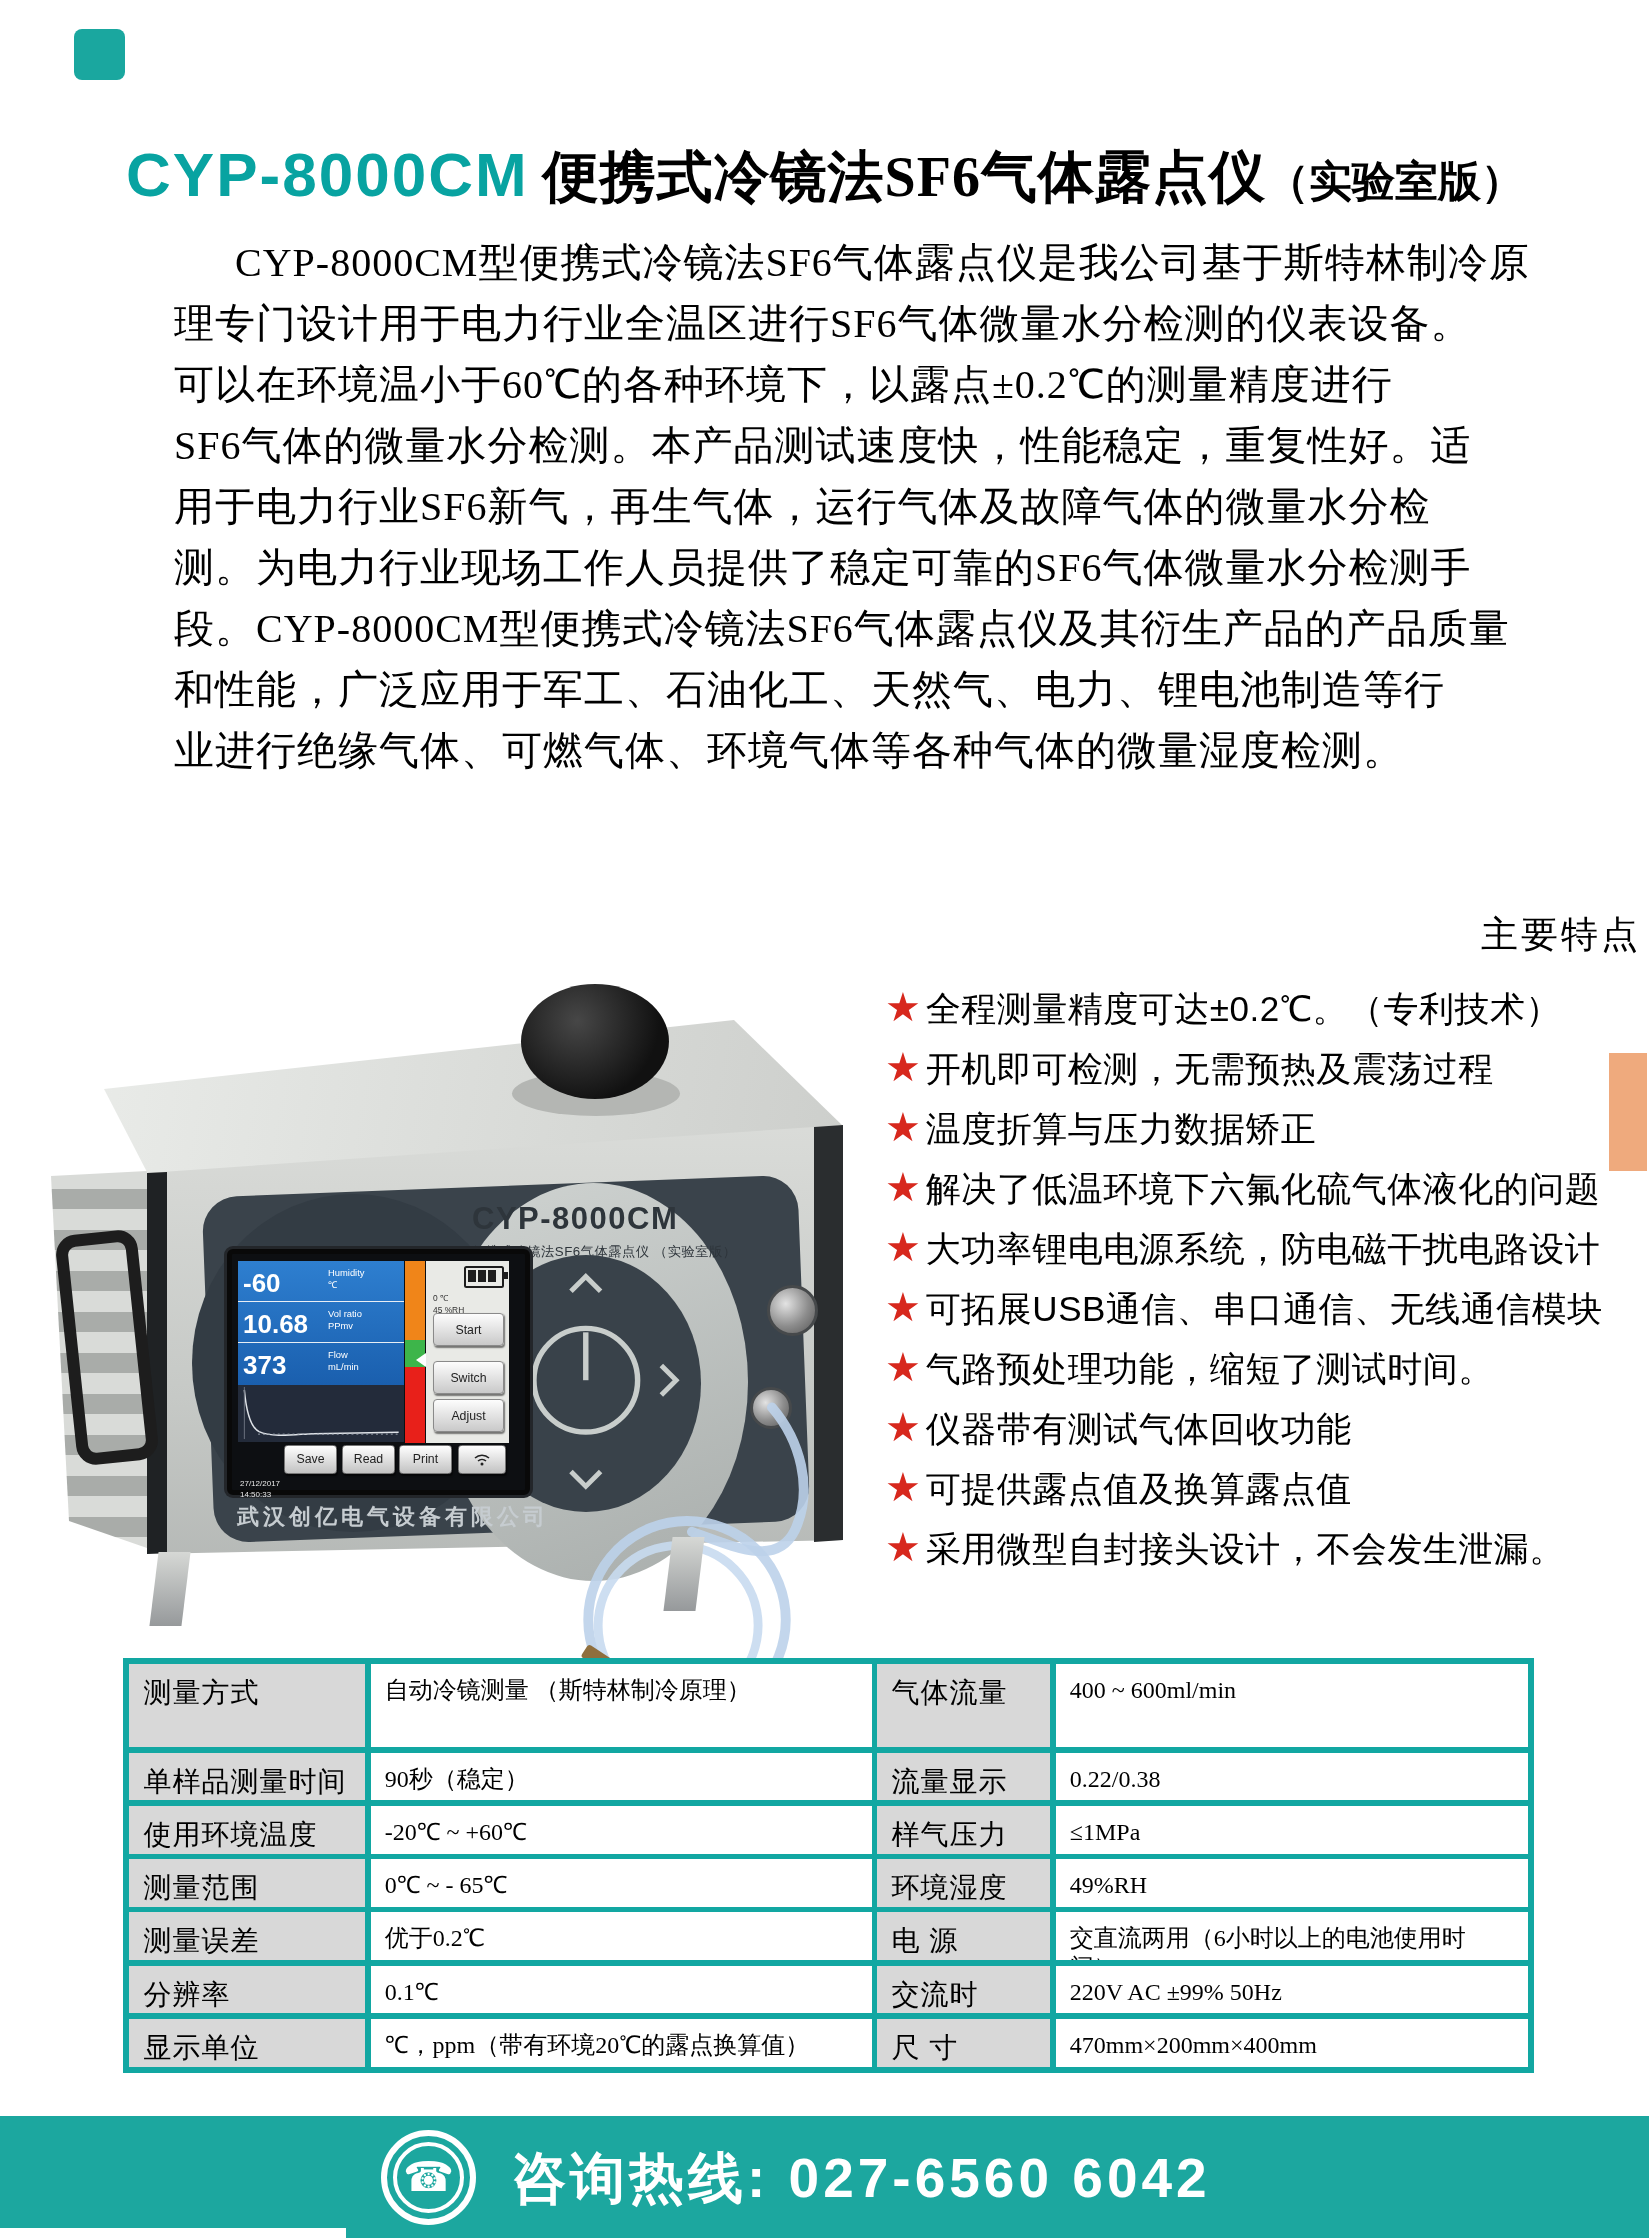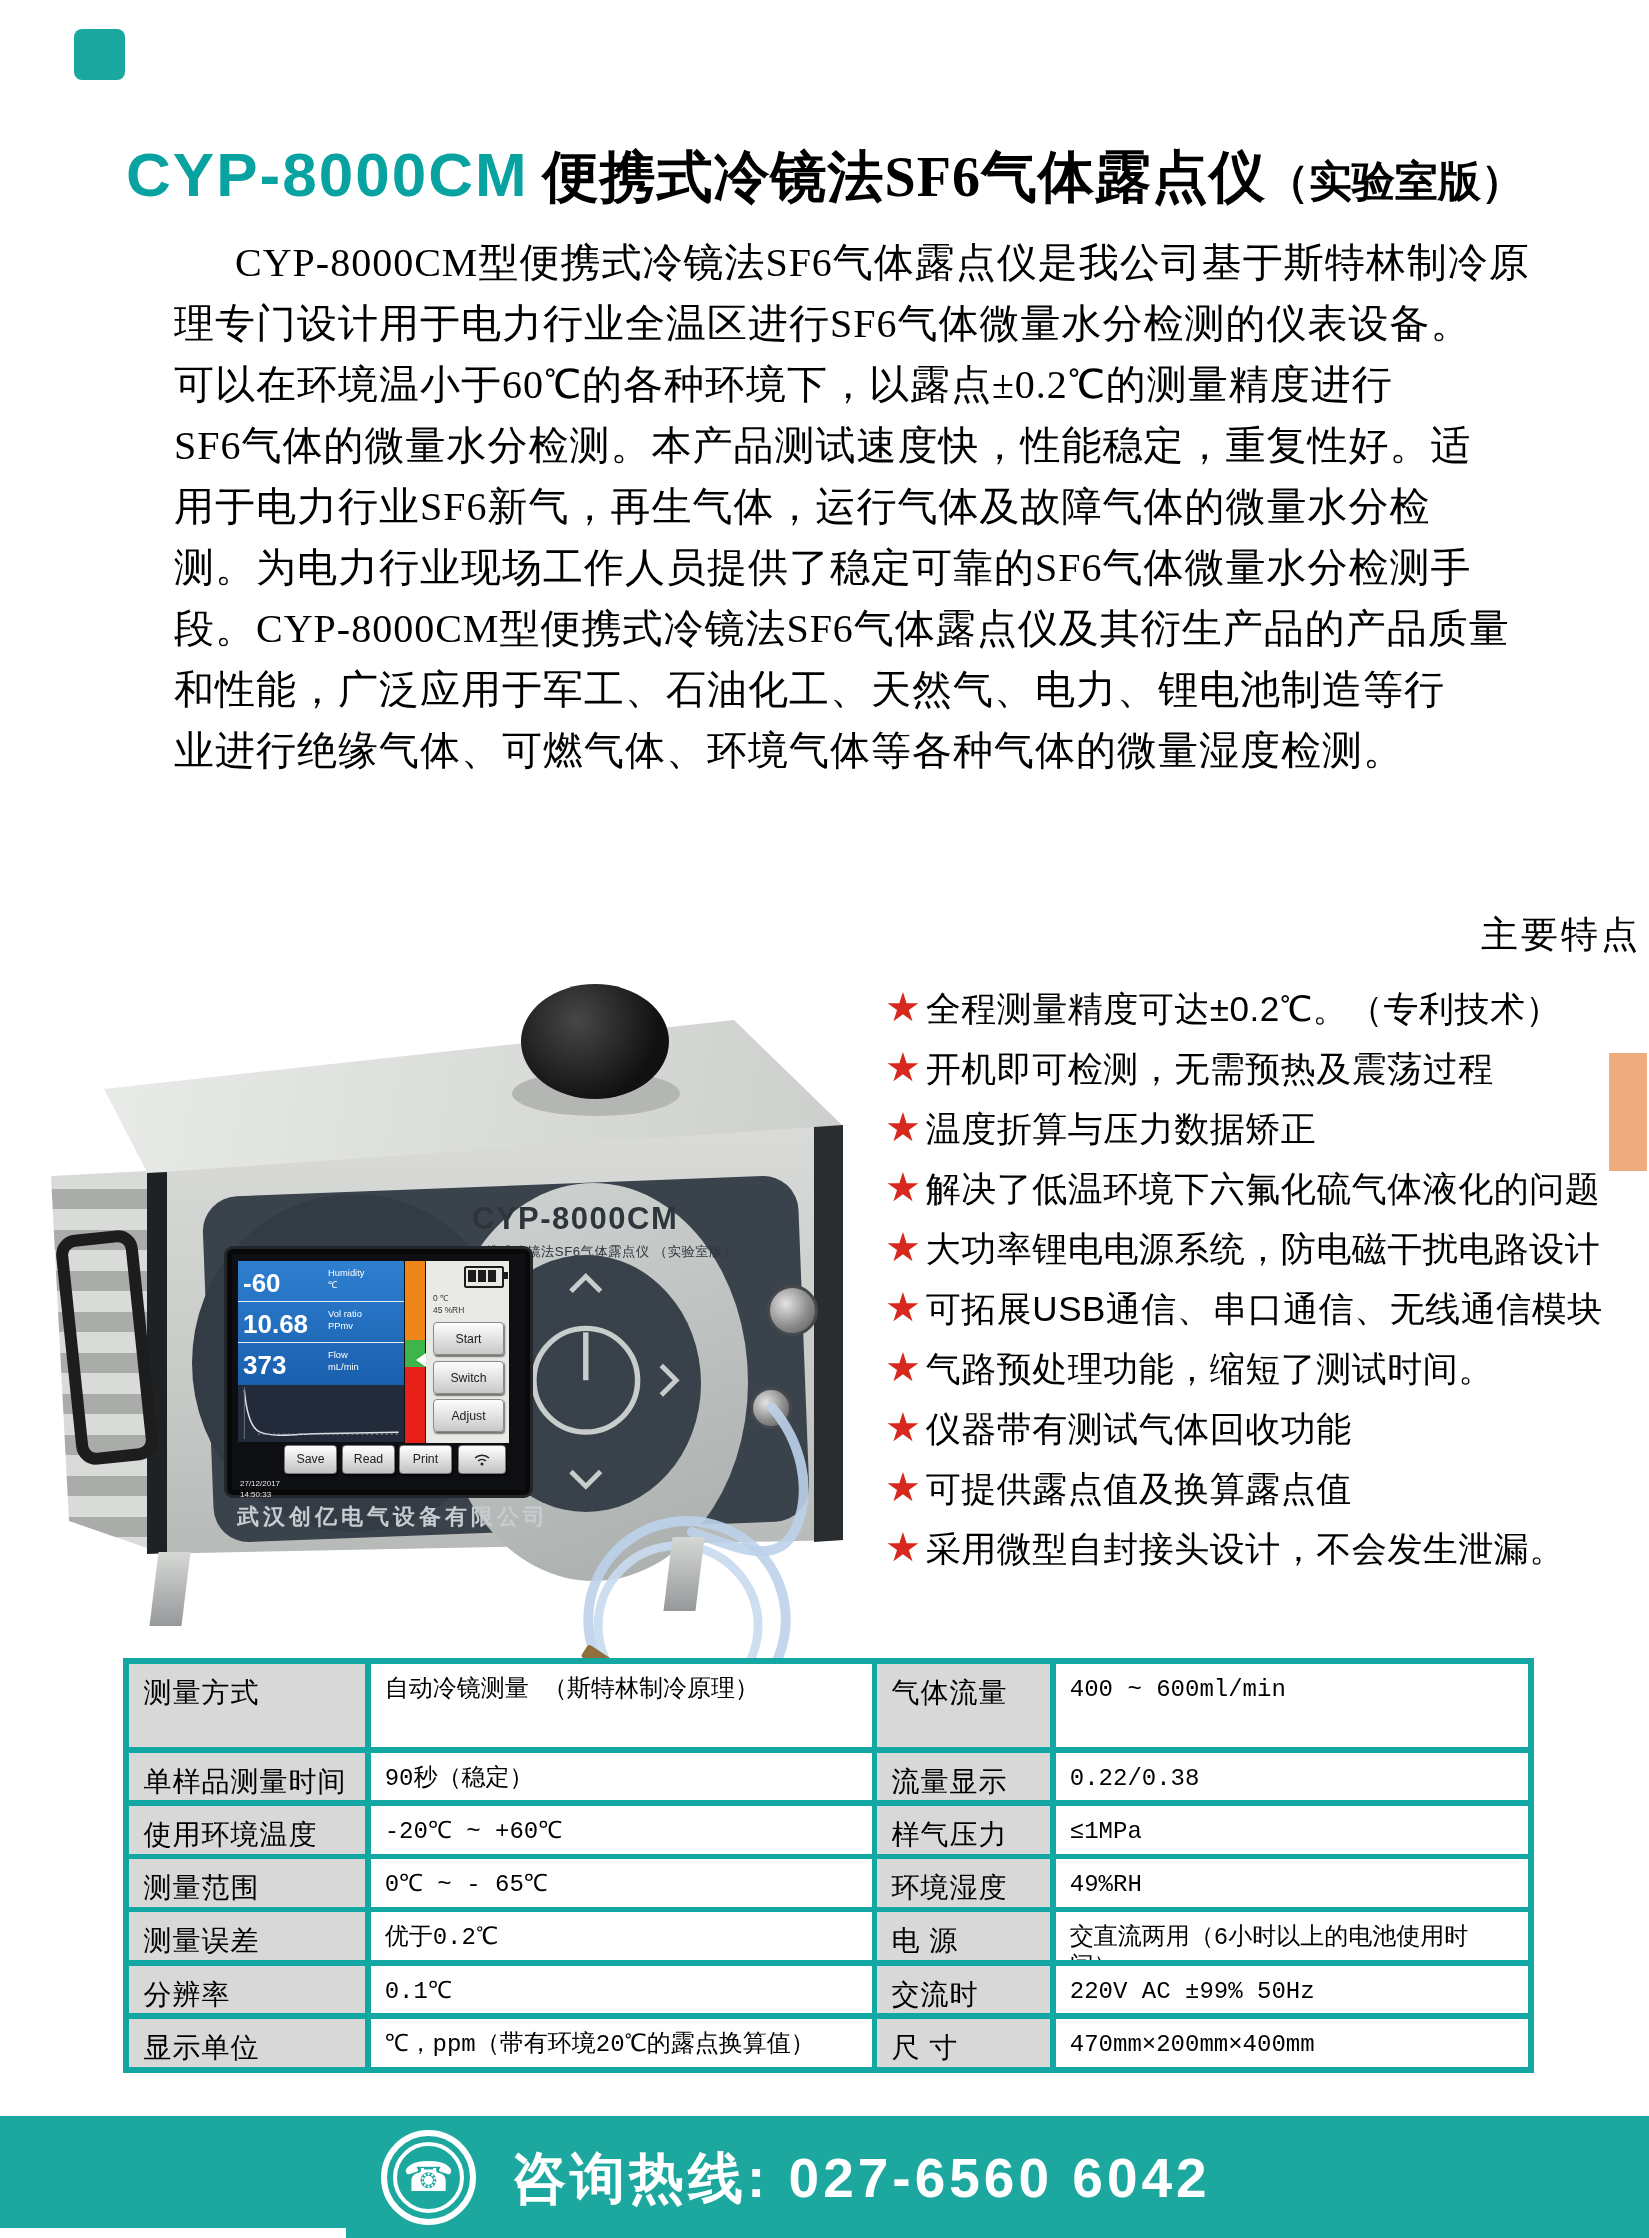--- a/index.html
+++ b/index.html
@@ -87,38 +87,38 @@
   .battery{position:absolute;right:5px;top:5px;width:36px;height:18px;border:2px solid #1d1d1d;border-radius:2.5px;}
   .battery:after{content:"";position:absolute;right:-6px;top:4px;width:4px;height:7px;background:#1d1d1d;}
   .battery .cells{position:absolute;left:1.5px;top:1.5px;display:flex;gap:2px;}
   .battery .cells i{display:block;width:8px;height:12px;background:#1d1d1d;}
   .status{position:absolute;left:7px;top:31px;font-size:8.4px;color:#333;line-height:12px;}
   .side-btn{position:absolute;left:7px;width:69px;height:31px;border-radius:4px;
      background:linear-gradient(180deg,#fdfdfd,#c9c9c9);border:1px solid #8a8a8a;
      box-shadow:1px 1.5px 1.5px rgba(0,0,0,.5);font-size:12.3px;color:#222;
      display:flex;align-items:center;justify-content:center;}
   .side-btn::first-letter{text-decoration:underline;}
-  .sb1{top:61px;} .sb2{top:100px;} .sb3{top:138px;}
+  .sb1{top:52px;} .sb2{top:100px;} .sb3{top:138px;}
   .strip{position:absolute;left:0;top:182px;width:271px;height:31px;background:#0d0f12;}
   .dt{position:absolute;left:2px;top:4px;width:44px;font-size:8px;color:#e8e8e8;line-height:11px;margin-top:31px;}
   .scr-btn{position:absolute;top:1.5px;width:51px;height:27px;border-radius:3.5px;
      background:linear-gradient(180deg,#ffffff,#c2c2c2);border:1px solid #777;
      font-size:12.3px;color:#222;display:flex;align-items:center;justify-content:center;
      box-shadow:1px 1.5px 1.5px rgba(0,0,0,.6);}
   .bb1{left:46px;} .bb2{left:104px;} .bb3{left:161px;}
   .bb4{left:220px;width:46px;}
 
   
   .specs{left:123px;top:1658px;width:1411px;height:415px;background:#12a7a2;
      display:grid;grid-template-columns:480fr 1020fr 352fr 960fr;
      grid-template-rows:168fr 97fr 97fr 97fr 97fr 97fr 97fr;
      gap:5.4px;padding:6.4px;box-sizing:border-box;}
   .cell{padding:12px 14px;line-height:1.2;overflow:hidden;}
   .spec-k{background:#d8d8d8;font-size:28px;letter-spacing:1px;}
-  .spec-v{background:#ffffff;font-size:24px;font-family:Liberation Mono, monospace;}
+  .spec-v{background:#ffffff;font-size:24px;font-family:Liberation Serif, serif;}
 
   
   .footer{left:0;top:2116px;width:1650px;height:122px;background:#1ca79f;}
   .phone-badge{position:absolute;left:381px;top:14px;width:83px;height:83px;border:6.4px solid #fff;
      border-radius:50%;display:flex;align-items:center;justify-content:center;}
   .phone-badge .inner{width:63px;height:63px;border:4px solid #fff;border-radius:50%;
      display:flex;align-items:center;justify-content:center;color:#fff;font-size:41px;line-height:1;}
   .hotline{position:absolute;left:511px;top:26px;color:#fff;font-size:55px;font-weight:bold;letter-spacing:4px;white-space:nowrap;}
   .white-sliver{left:0;top:2228px;width:346px;height:10.4px;background:#fff;}
 </style>

